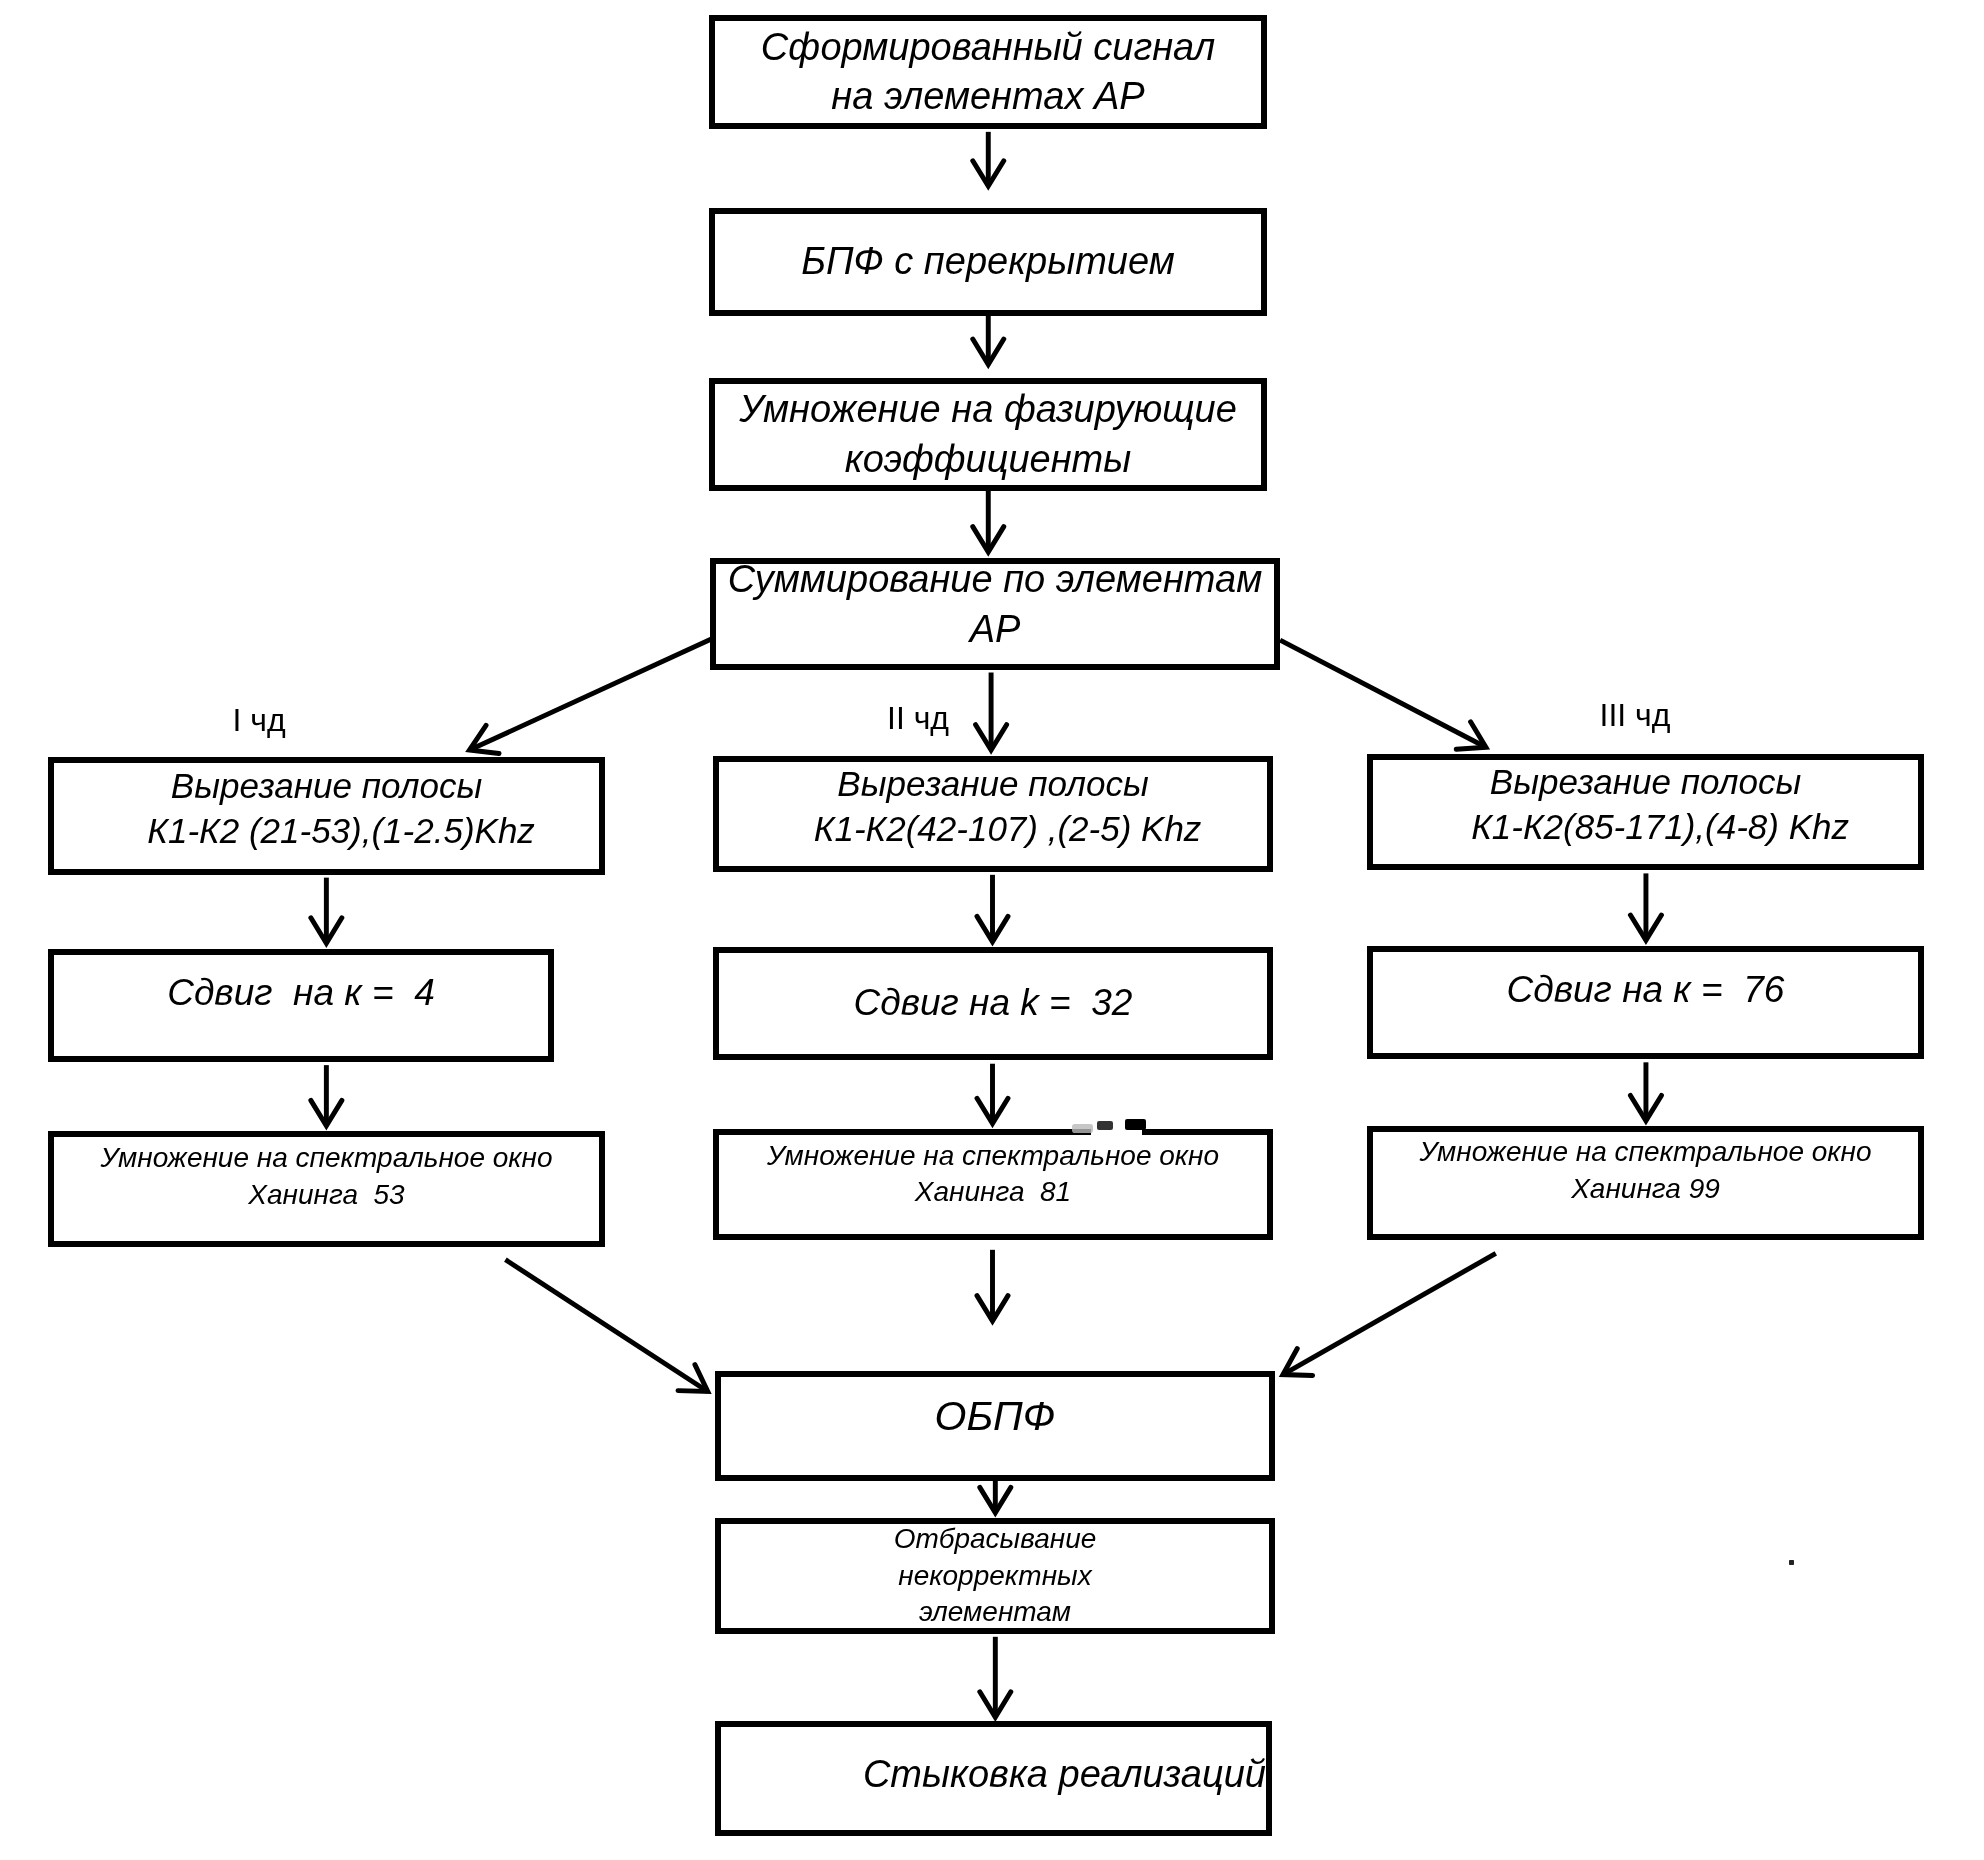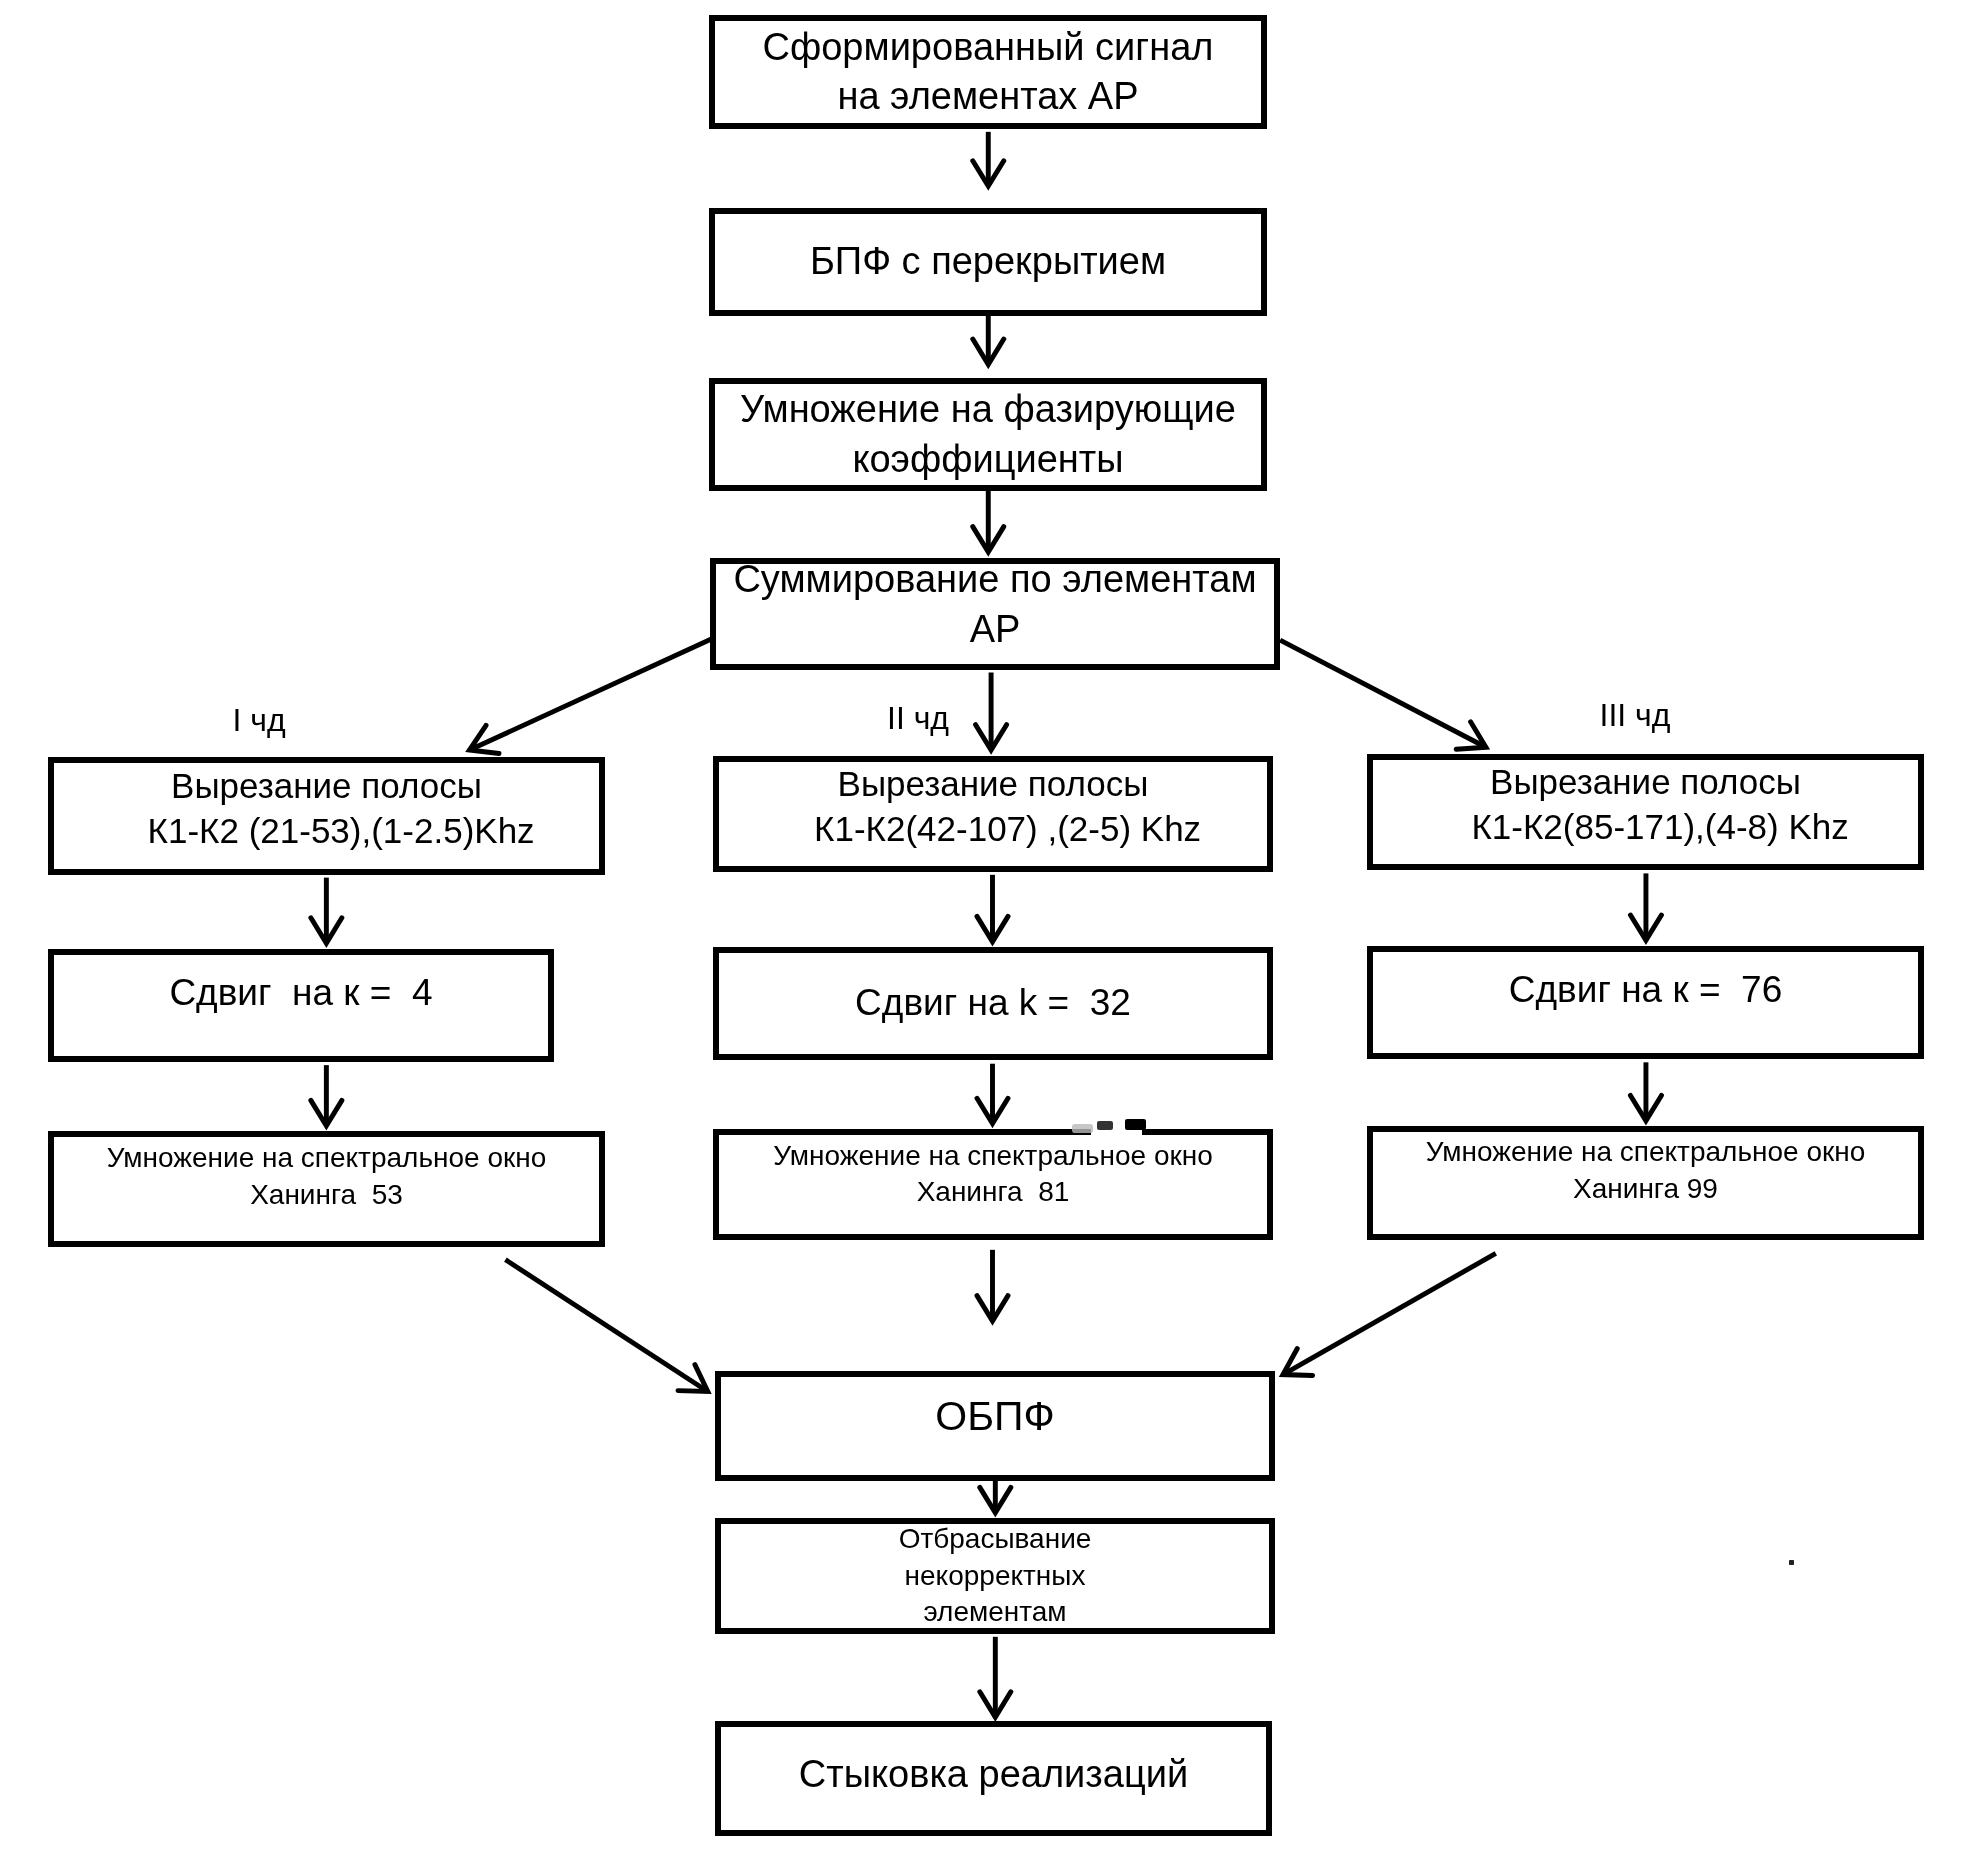--- a/index.html
+++ b/index.html
@@ -5,21 +5,21 @@
   html,body{margin:0;padding:0;background:#ffffff;}
   #canvas{
     position:relative;width:1985px;height:1861px;background:#ffffff;
     font-family:"Liberation Sans",sans-serif;color:#000;overflow:hidden;
   }
   #arrows{position:absolute;left:0;top:0;width:1985px;height:1861px;}
   .box{
     position:absolute;border:6.3px solid #000;background:#fff;box-sizing:border-box;
     display:flex;align-items:center;justify-content:center;text-align:center;
   }
-  .label{white-space:pre-wrap;line-height:1.30;}
+  .label{white-space:pre-wrap;line-height:1.30;font-style:italic;}
   .blabel{position:absolute;transform:translate(-50%,-50%);font-size:32px;white-space:nowrap;text-align:right;}
 
   
   #box-a{left:709px;top:15px;width:558px;height:114px;font-size:38px;}
   #box-b{left:709px;top:192px;width:558px;height:108px;font-size:38px;margin-top:16px;}
   #box-c{left:709px;top:378px;width:558px;height:113px;font-size:38px;}
   #box-d{left:710px;top:558px;width:570px;height:112px;font-size:38px;padding-bottom:18.3px;}
 
   
   #box-e1{left:48px;top:757px;width:557px;height:118px;font-size:35px;padding-bottom:15.5px;}
@@ -30,21 +30,21 @@
   #box-f2{left:713px;top:947px;width:560px;height:113px;font-size:37px;}
   #box-f3{left:1367px;top:946px;width:557px;height:113px;font-size:37px;padding-bottom:24px;}
 
   #box-g1{left:48px;top:1131px;width:557px;height:116px;font-size:28px;padding-bottom:25px;}
   #box-g2{left:713px;top:1129px;width:560px;height:111px;font-size:28px;padding-bottom:21px;}
   #box-g3{left:1367px;top:1126px;width:557px;height:114px;font-size:28px;padding-bottom:25px;}
 
   
   #box-h{left:715px;top:1327px;width:560px;height:110px;font-size:41px;padding-bottom:18.3px;margin-top:44px;}
   #box-i{left:715px;top:1518px;width:560px;height:116px;font-size:28px;}
-  #box-j{left:715px;top:1721px;width:557px;height:115px;font-size:38px;padding-bottom:7px;}
+  #box-j{left:715px;top:1721px;width:557px;height:115px;font-size:38px;padding-bottom:7px;justify-content:flex-end;}
 
   #branch-label-1{left:259px;top:720px;}
   #branch-label-2{left:918px;top:718px;}
   #branch-label-3{left:1635px;top:715px;}
 
   
   .artifact{position:absolute;}
   #smudge-blob{left:1072px;top:1124px;width:21px;height:8.5px;background:#b9b9b9;border-radius:2.8px;opacity:.8;}
   #smudge-gap{left:1091px;top:1128px;width:51px;height:9.2px;background:#ffffff;}
   #smudge-t1{left:1097px;top:1121px;width:15.5px;height:8.5px;background:#333;border-radius:2.1px;}

